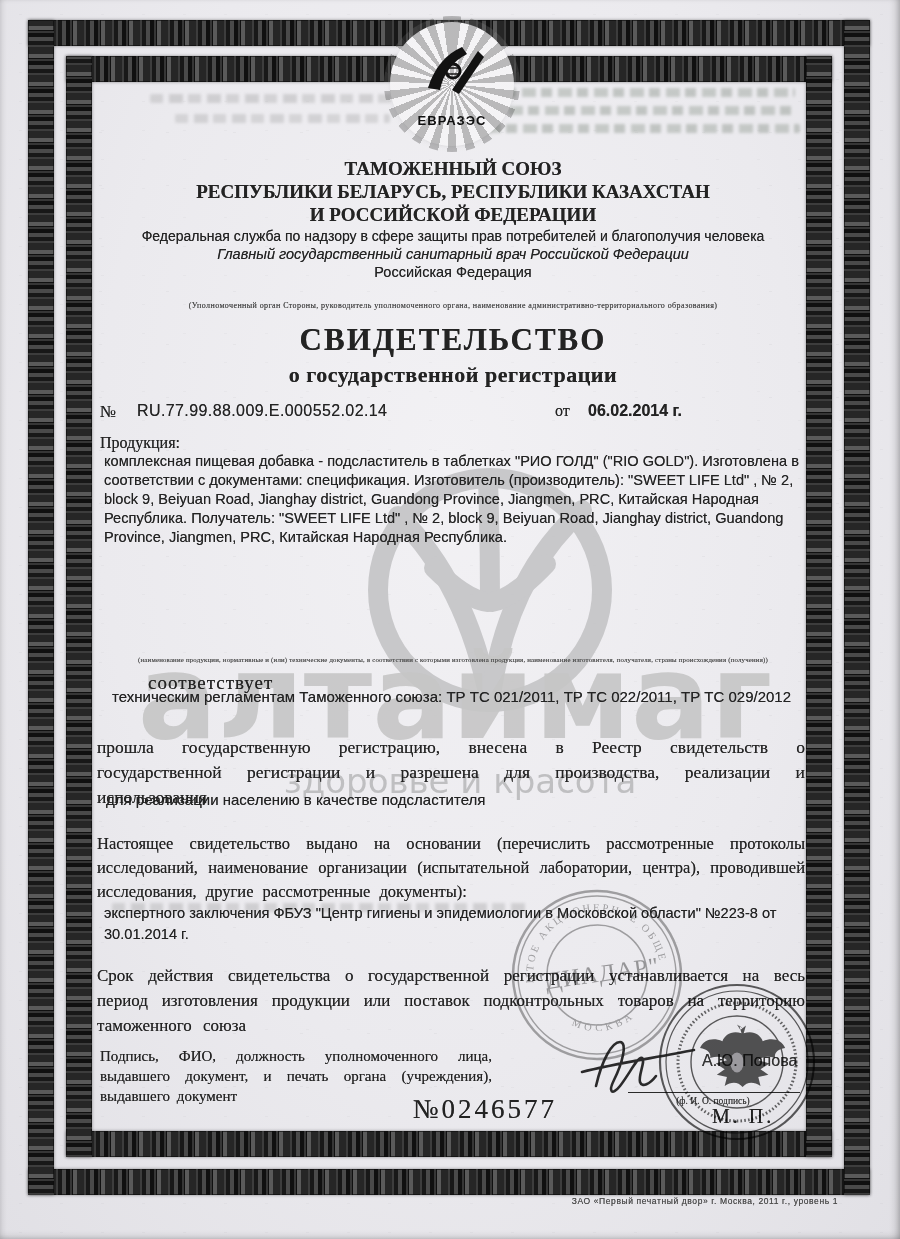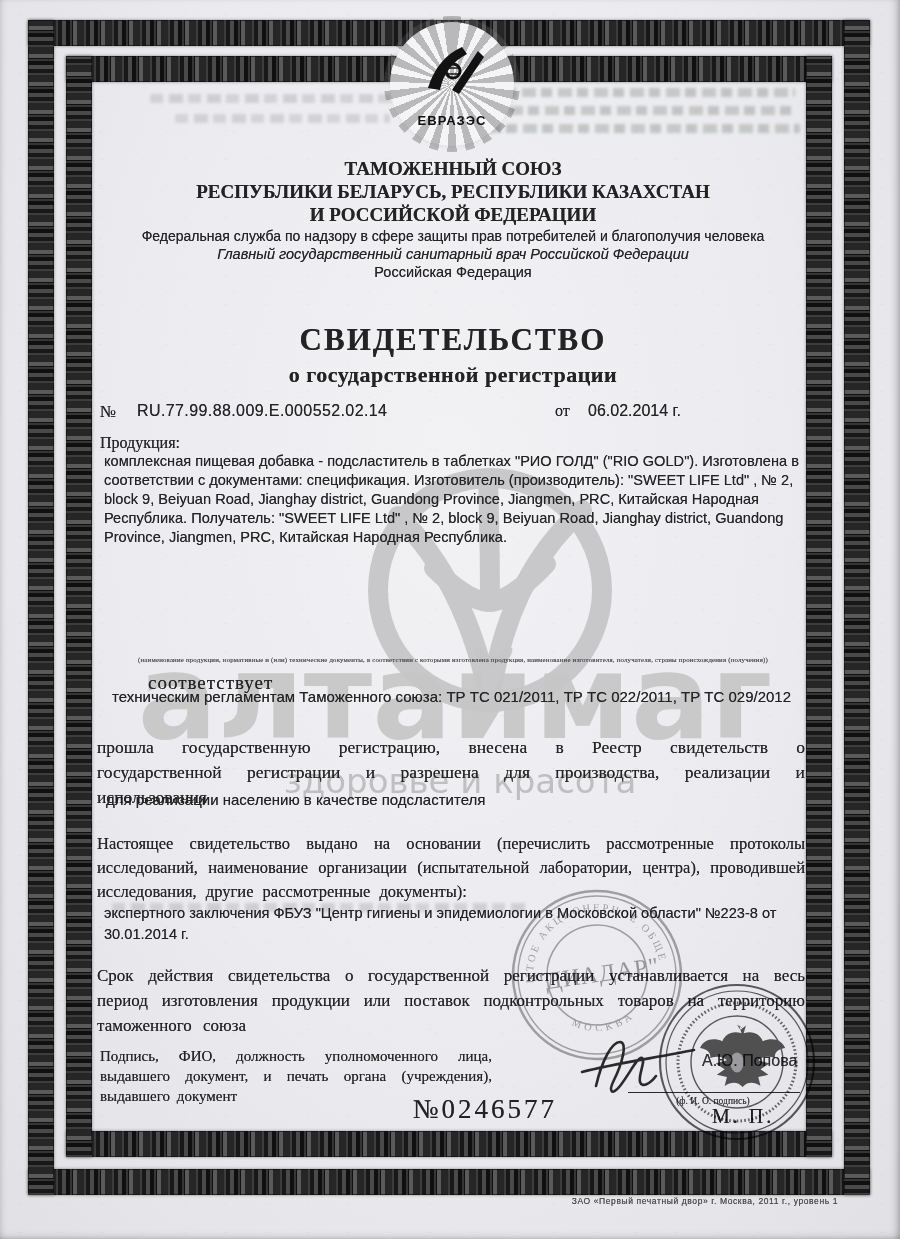--- a/index.html
+++ b/index.html
@@ -86,28 +86,29 @@
 
   <div class="content">
     <div class="abs ctr serifB" style="top:158px;font-size:19px;">ТАМОЖЕННЫЙ СОЮЗ</div>
     <div class="abs ctr serifB" style="top:181px;font-size:19px;">РЕСПУБЛИКИ БЕЛАРУСЬ, РЕСПУБЛИКИ КАЗАХСТАН</div>
     <div class="abs ctr serifB" style="top:204px;font-size:19px;">И РОССИЙСКОЙ ФЕДЕРАЦИИ</div>
 
     <div class="abs ctr sans" style="top:228px;font-size:14px;">Федеральная служба по надзору в сфере защиты прав потребителей и благополучия человека</div>
     <div class="abs ctr sans" style="top:246px;font-size:14.5px;font-style:italic;">Главный государственный санитарный врач Российской Федерации</div>
     <div class="abs ctr sans" style="top:264px;font-size:14.5px;">Российская Федерация</div>
 
+    <div class="abs ctr" style="top:301px;font-size:8px;color:#4c4c4c;letter-spacing:.4px;white-space:nowrap;">(Уполномоченный орган Стороны, руководитель уполномоченного органа, наименование административно-территориального образования)</div>
 
     <div class="abs ctr serifB" style="top:322px;font-size:31px;letter-spacing:2px;">СВИДЕТЕЛЬСТВО</div>
     <div class="abs ctr serifB" style="top:362px;font-size:22px;letter-spacing:.5px;">о государственной регистрации</div>
 
     <div class="abs" style="left:100px;top:402px;font-size:17px;">№</div>
     <div class="abs sans" style="left:137px;top:402px;font-size:16px;letter-spacing:.4px;">RU.77.99.88.009.E.000552.02.14</div>
     <div class="abs" style="left:555px;top:402px;font-size:16px;">от</div>
-    <div class="abs sans" style="left:588px;top:402px;font-size:16px;">06.02.2014 г.</div>
+    <div class="abs sans" style="left:588px;top:402px;font-size:16px;font-weight:bold;">06.02.2014 г.</div>
 
     <div class="abs" style="left:100px;top:434px;font-size:16px;">Продукция:</div>
     <div class="abs sans" style="left:104px;top:452px;width:700px;font-size:14.6px;line-height:19px;">комплексная пищевая добавка - подсластитель в таблетках "РИО ГОЛД" ("RIO GOLD"). Изготовлена в соответствии с документами: спецификация. Изготовитель (производитель): "SWEET LIFE Ltd" , № 2, block 9, Beiyuan Road, Jianghay district, Guandong Province, Jiangmen, PRC, Китайская Народная Республика. Получатель: "SWEET LIFE Ltd" , № 2, block 9, Beiyuan Road, Jianghay district, Guandong Province, Jiangmen, PRC, Китайская Народная Республика.</div>
 
     <div class="abs ctr" style="top:656px;font-size:6.8px;color:#555;letter-spacing:.2px;white-space:nowrap;">(наименование продукции, нормативные и (или) технические документы, в соответствии с которыми изготовлена продукция, наименование изготовителя, получателя, страны происхождения (получения))</div>
     <div class="abs" style="left:100px;top:672px;font-size:19px;letter-spacing:1px;margin-left:48px;">соответствует</div>
     <div class="abs sans" style="left:112px;top:688px;font-size:15px;">техническим регламентам Таможенного союза: ТР ТС 021/2011, ТР ТС 022/2011, ТР ТС 029/2012</div>
 
     <div class="abs just" style="left:97px;top:735px;width:708px;font-size:17.5px;line-height:25px;word-spacing:11px;">прошла государственную регистрацию, внесена в Реестр свидетельств о государственной регистрации и разрешена для производства, реализации и использования</div>
     <div class="abs sans" style="left:106px;top:791px;font-size:15px;">для реализации населению в качестве подсластителя</div>

